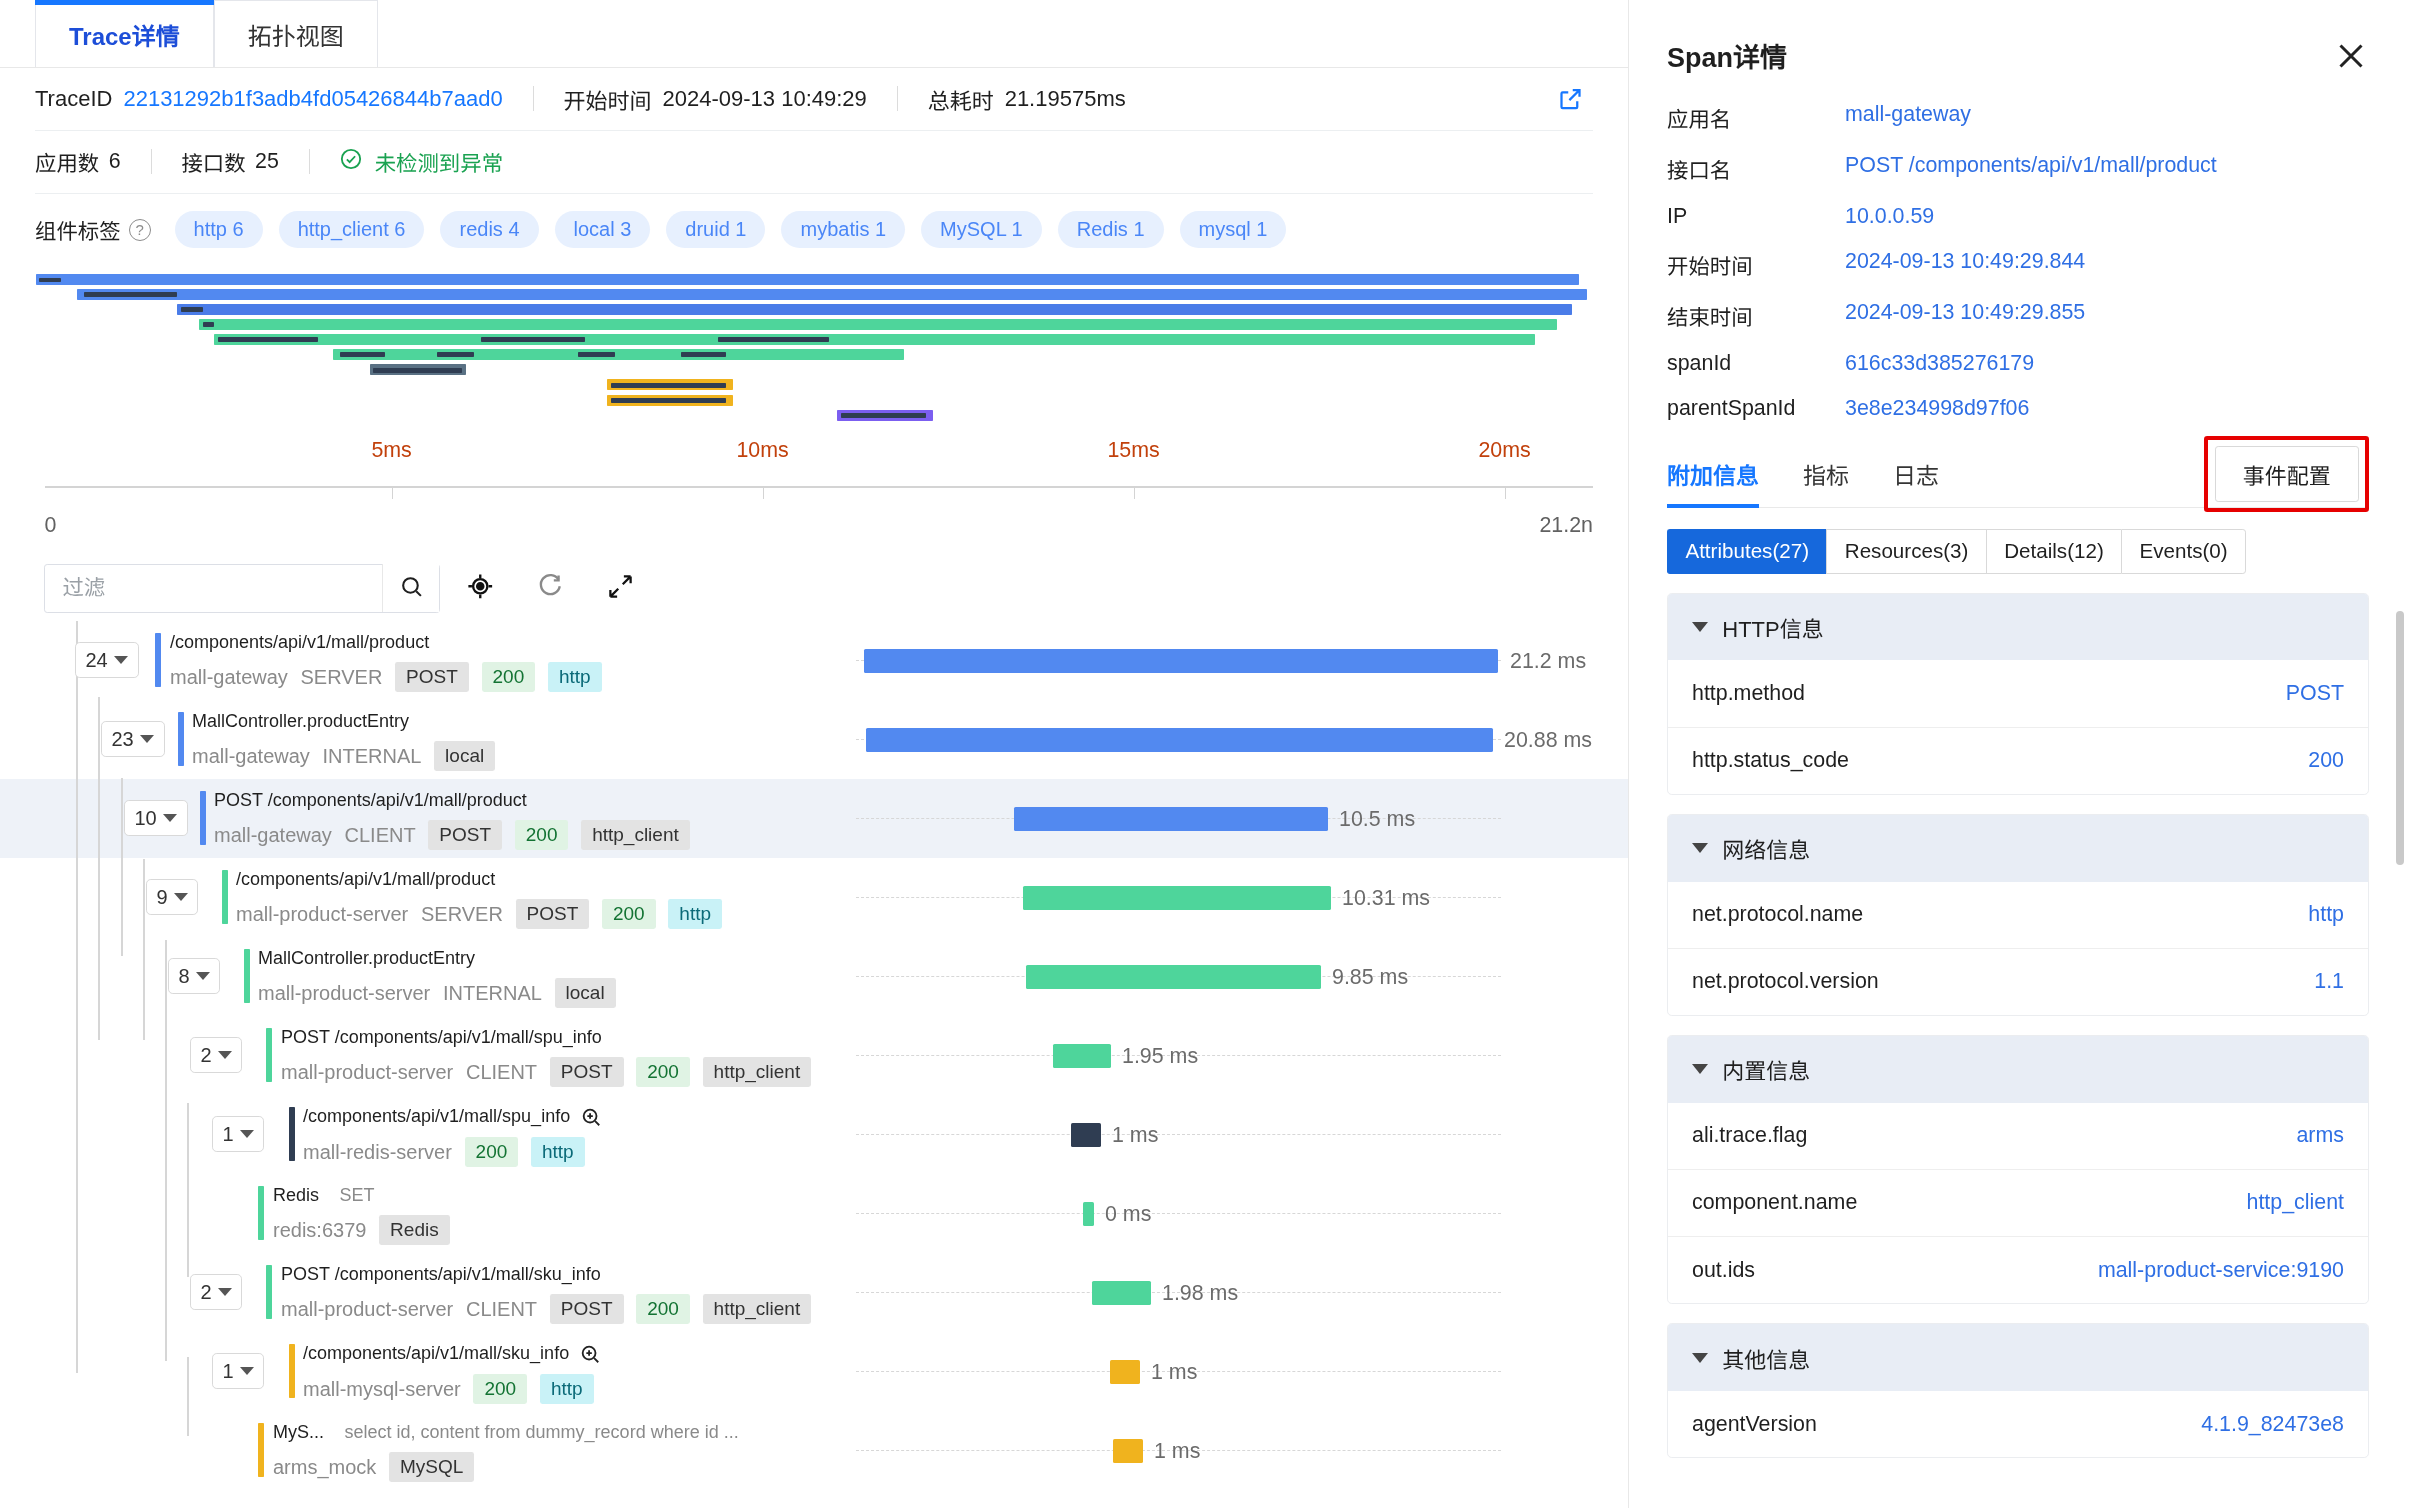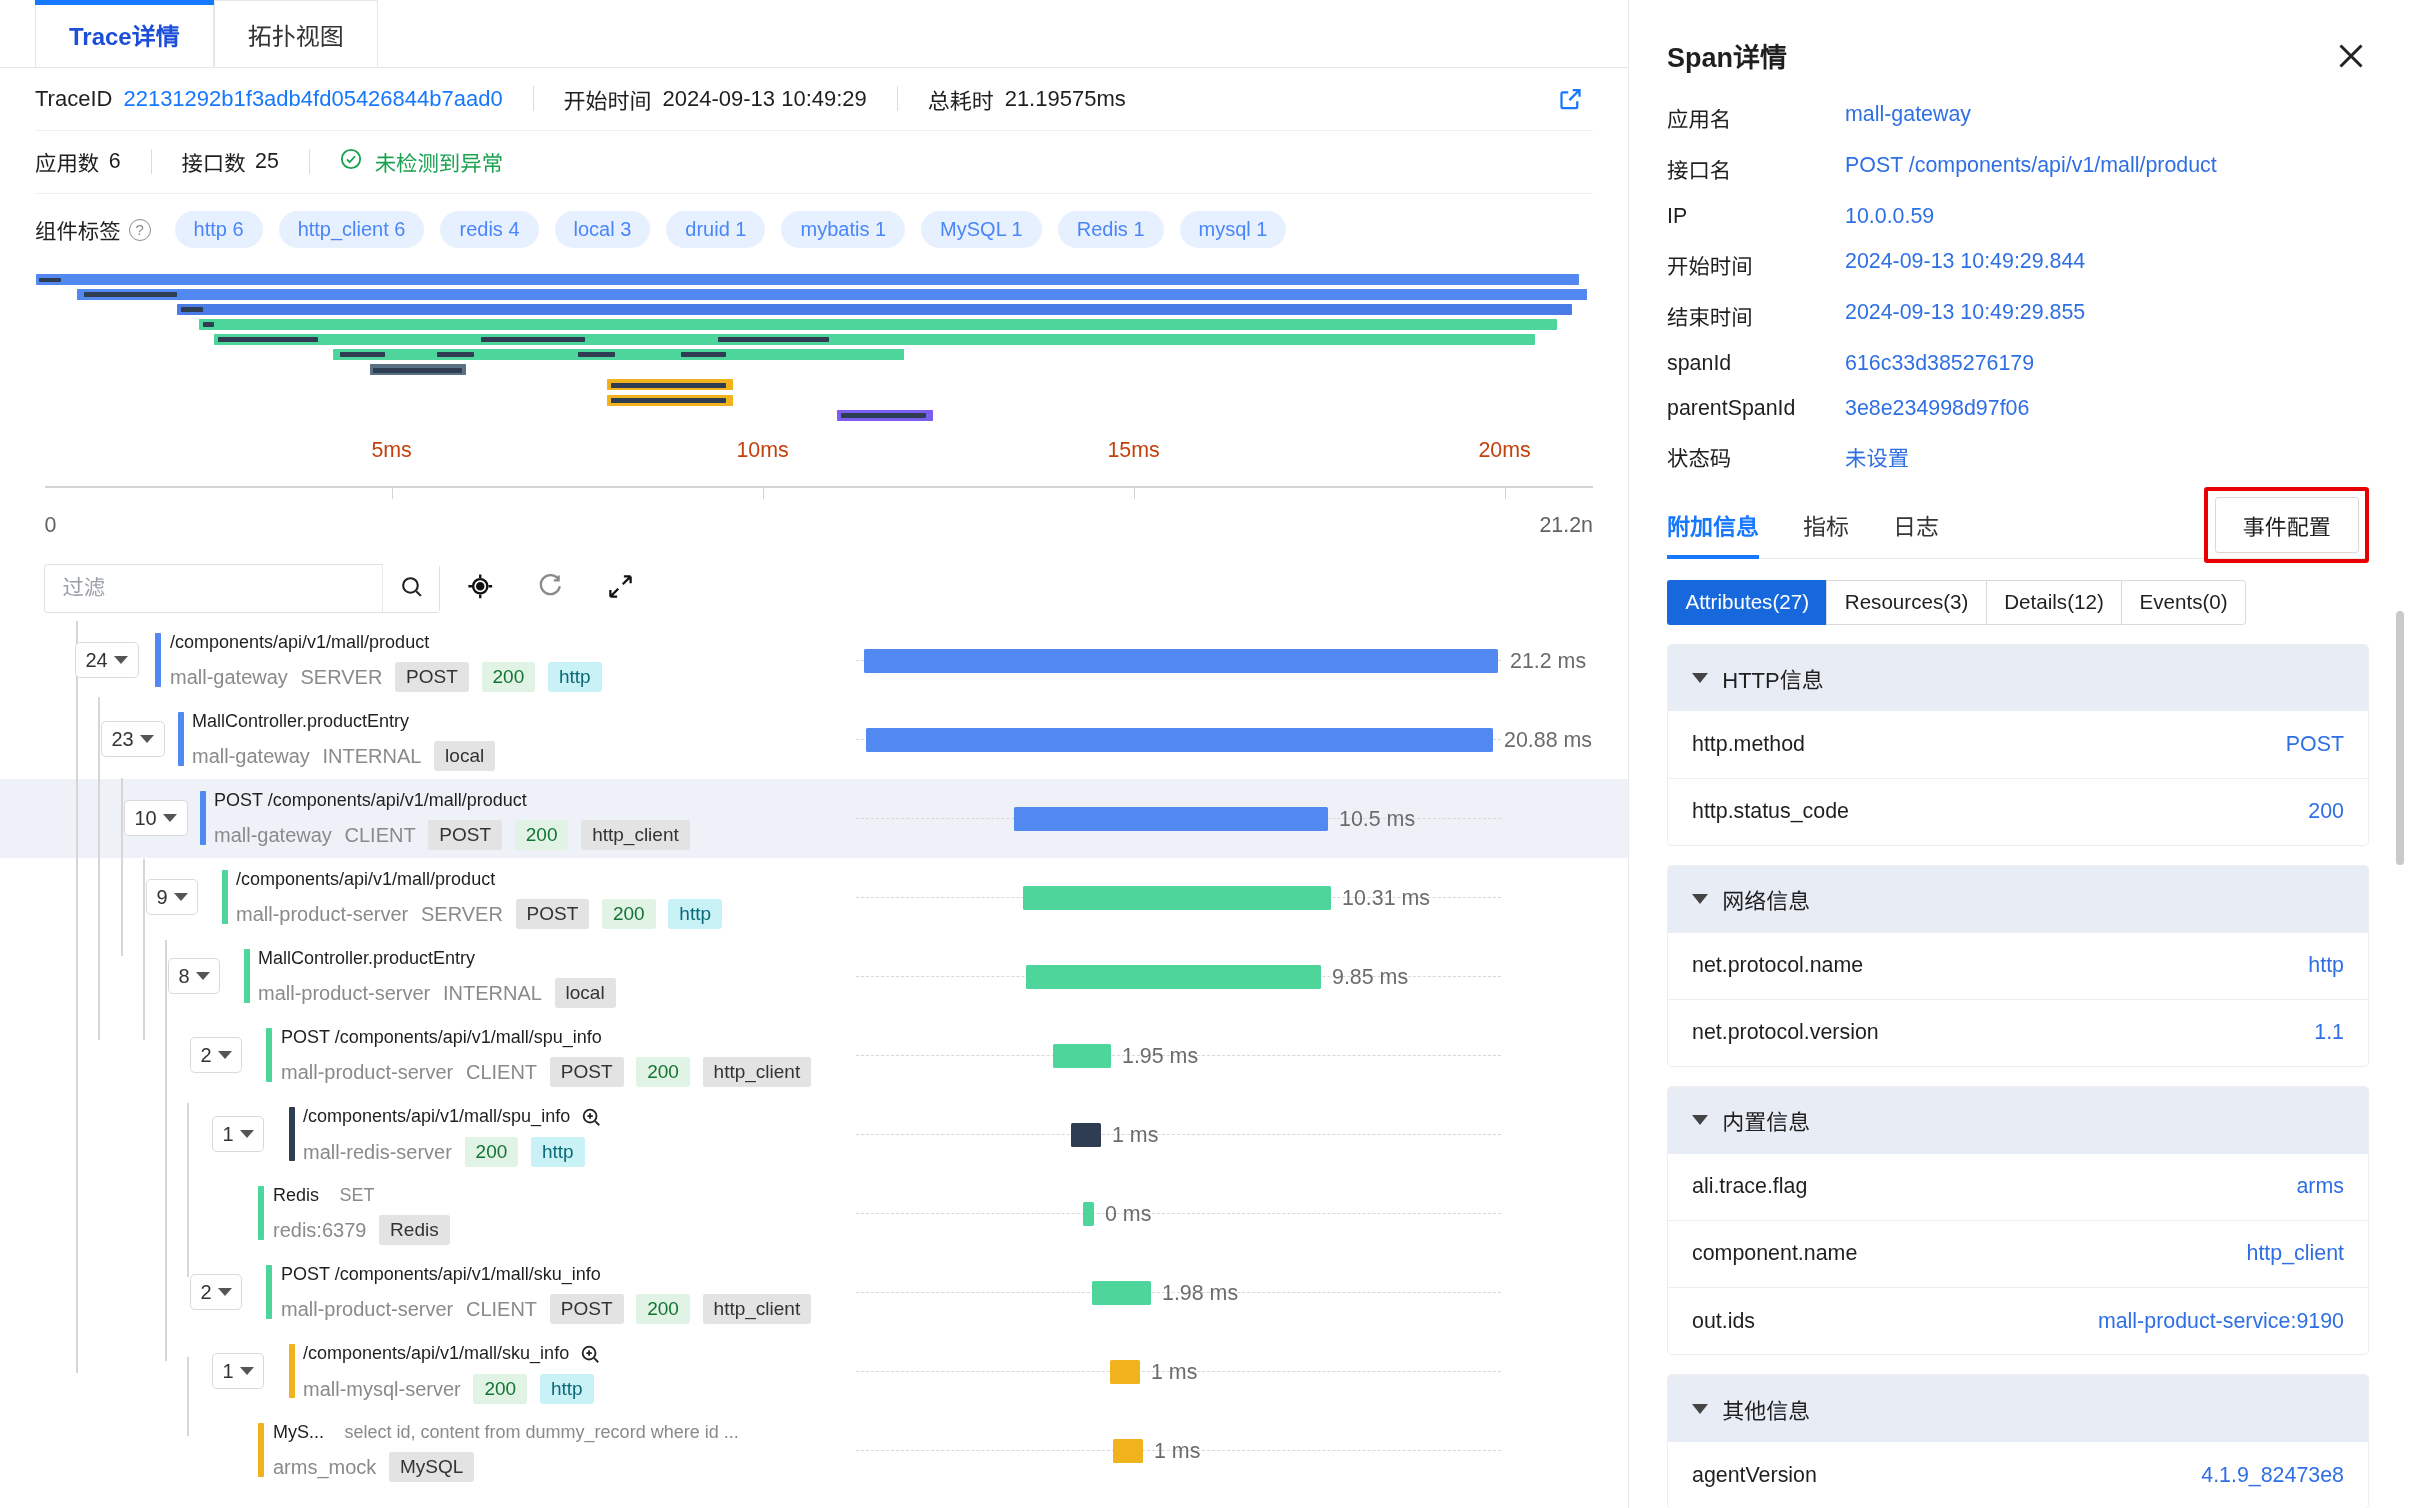--- a/index.html
+++ b/index.html
@@ -586,24 +586,20 @@
           <div class="v">2024-09-13 10:49:29.855</div>
         </div>
         <div class="kv">
           <div class="k">spanId</div>
           <div class="v">616c33d385276179</div>
         </div>
         <div class="kv">
           <div class="k">parentSpanId</div>
           <div class="v">3e8e234998d97f06</div>
         </div>
-        <div class="kv">
-          <div class="k">状态码</div>
-          <div class="v">未设置</div>
-        </div>
       </div>
 
     <div class="rp-tabs">
       <div class="rp-tab active">
           <span>附加信息</span>
         </div>
       <div class="rp-tab">
           <span>指标</span>
         </div>
       <div class="rp-tab">

